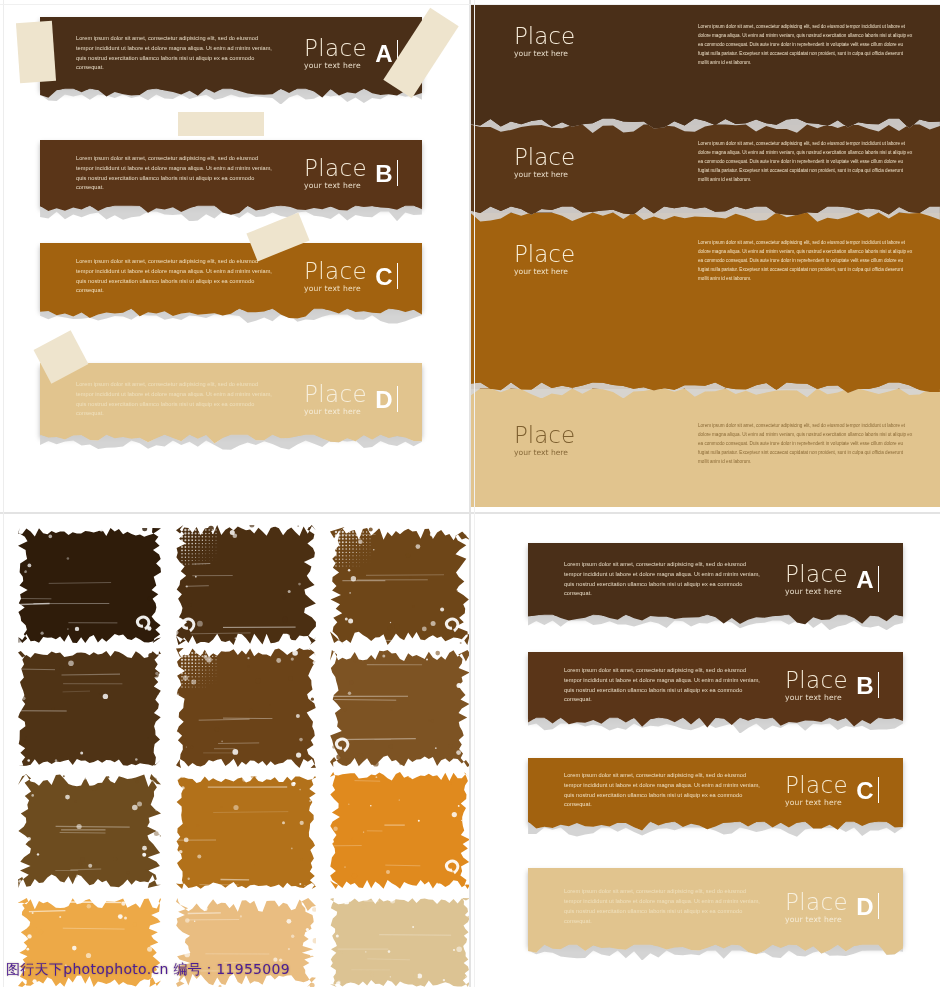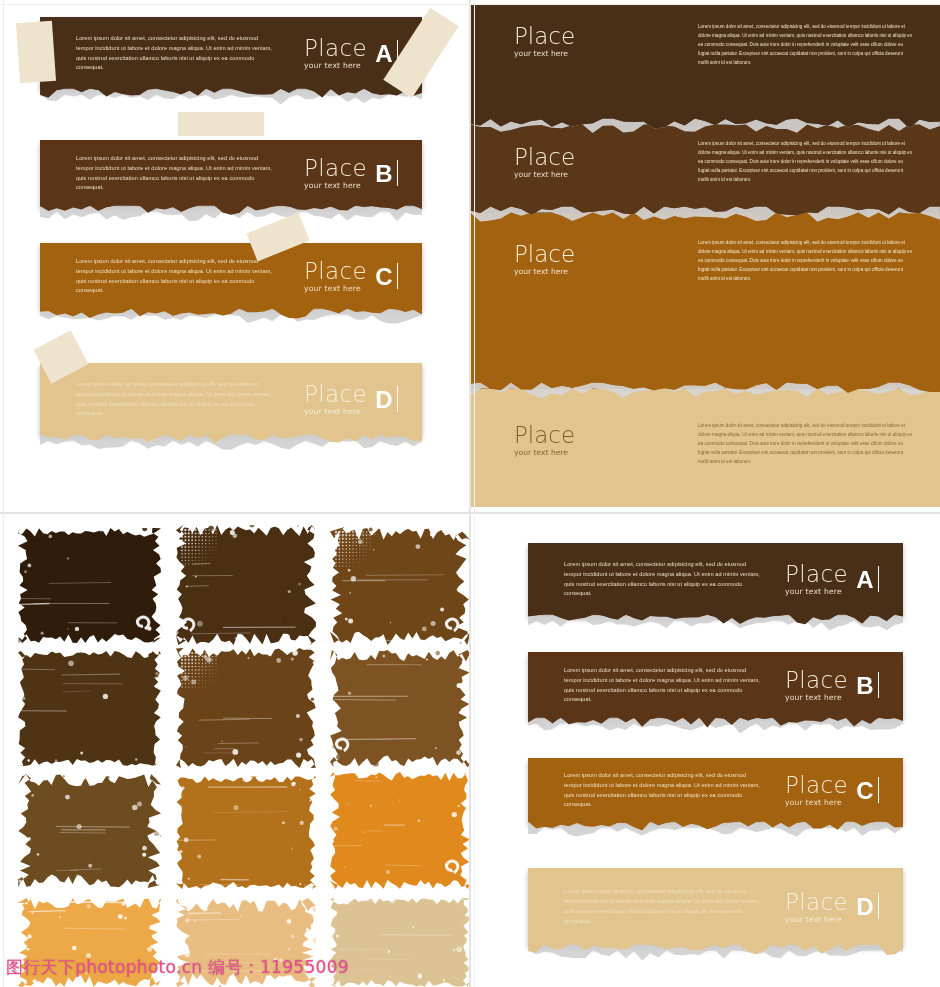--- a/index.html
+++ b/index.html
@@ -61,21 +61,21 @@
   .layer .lbl { position:absolute; }
   .layer .lbl .place { font-size:23px; font-weight:300; font-family:"DejaVu Sans", sans-serif; line-height:1; }
   .layer .lbl .sub { font-size:7.6px; margin-top:1px; font-family:"DejaVu Sans", sans-serif; }
   .layer .para { position:absolute; font-size:4.6px; line-height:1.95; width:215px; }
 
   
   .gframe { position:absolute; }
 
   .wm {
     position:absolute; left:6px; bottom:8px; z-index:60;
-    font-size:17px; color:#ec4899; letter-spacing:.3px;
+    font-size:14px; color:#4c1d95; letter-spacing:.3px;
     font-family:"DejaVu Sans", sans-serif;
     text-shadow:0 0 2px rgba(120,90,40,.55);
     white-space:nowrap;
   }
 </style>
 </head>
 <body>
 
 <div class="sheet">
 

